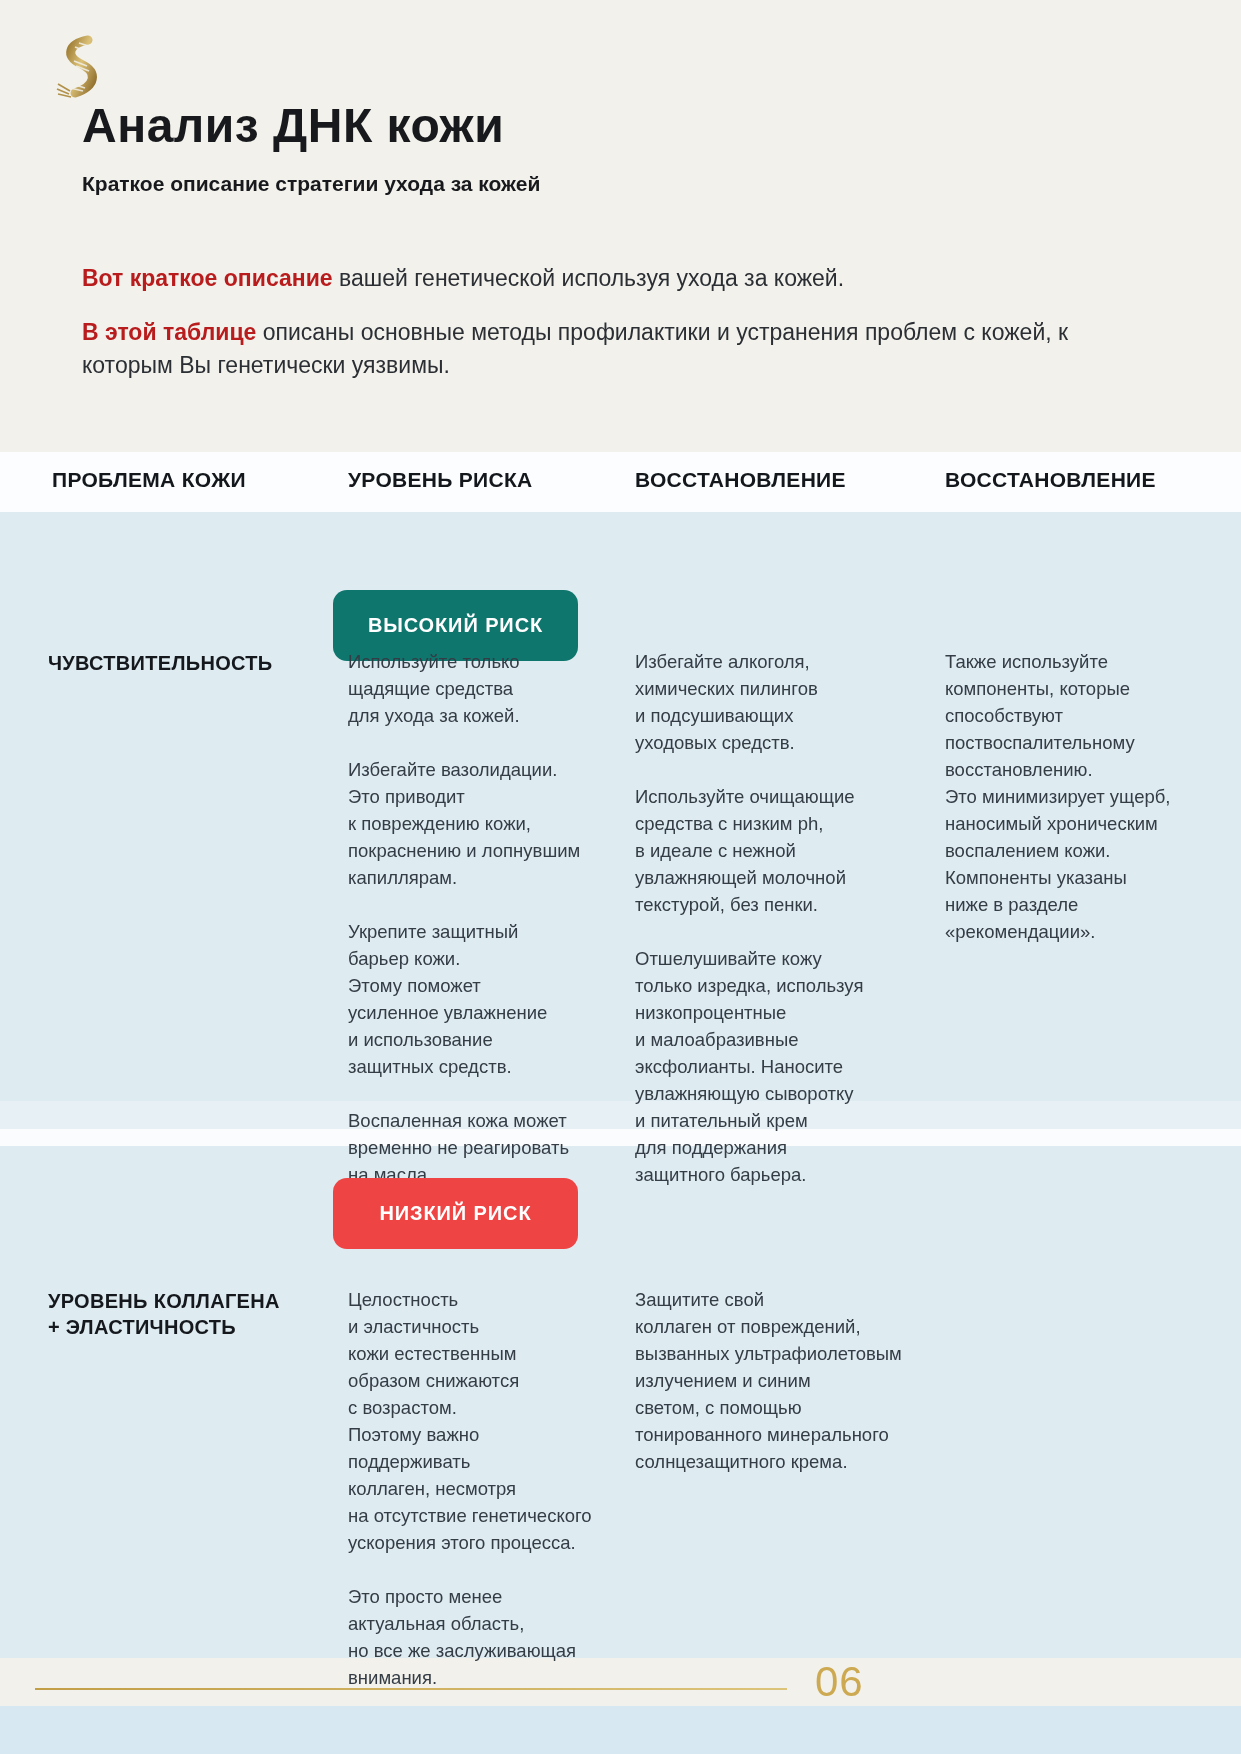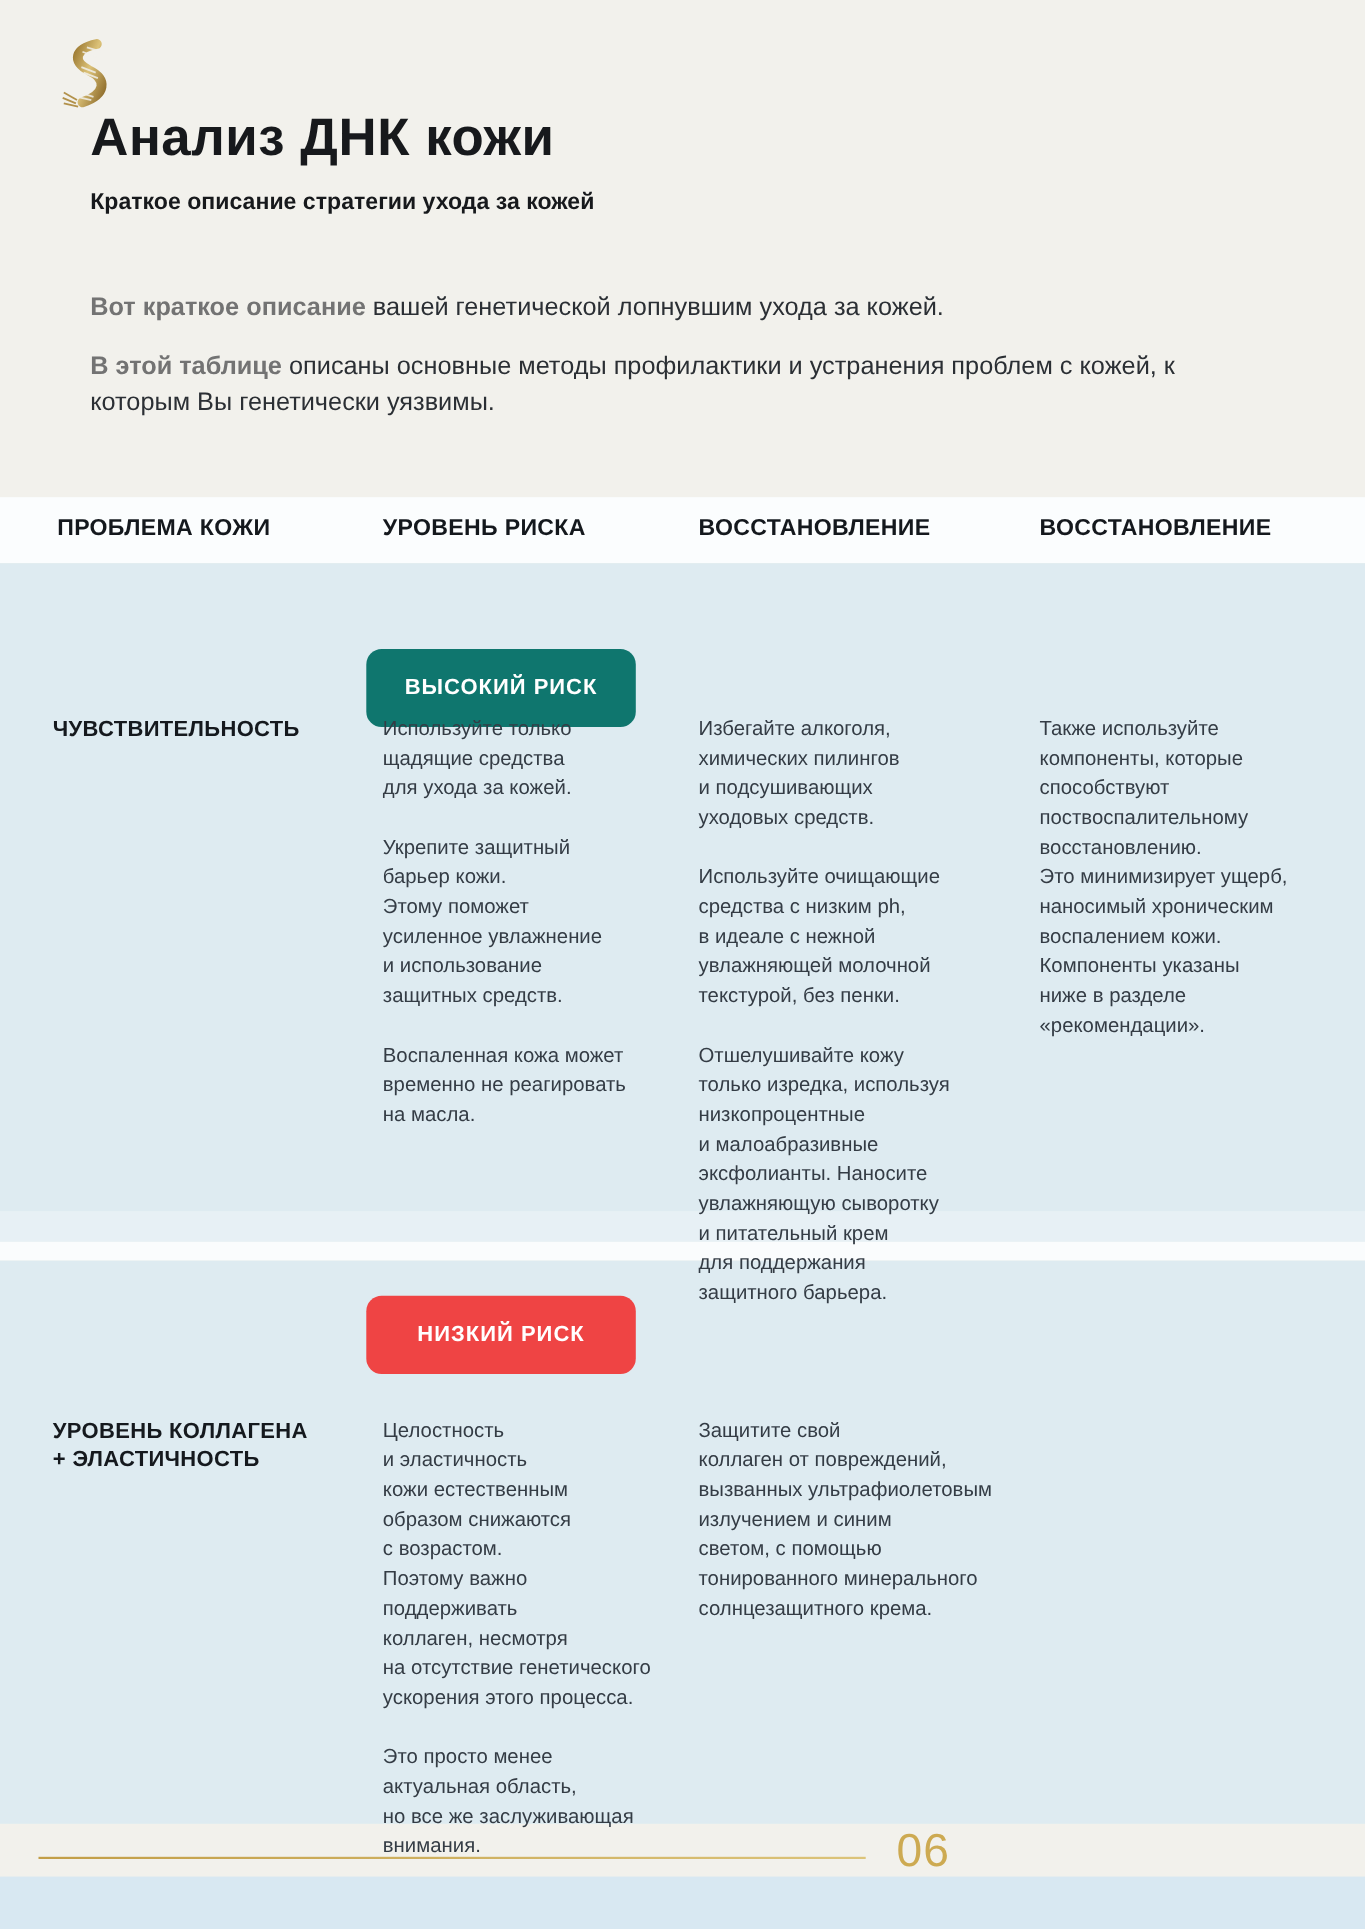--- a/index.html
+++ b/index.html
@@ -12,21 +12,21 @@
   .logo { position:absolute; left:54px; top:34px; }
   .title {
     position:absolute; left:82px; top:98px; margin:0;
     font-size:48px; font-weight:bold; color:#17191C; letter-spacing:.5px;
   }
   .subtitle {
     position:absolute; left:82px; top:172px; margin:0;
     font-size:21px; font-weight:bold; color:#17191C;
   }
   .intro { position:absolute; margin:0; font-size:23px; line-height:1.42; color:#2B2F34; }
-  .intro b { color:#737373; }
+  .intro b { color:#b91c1c; }
   .intro-1 { left:82px; top:262px; width:1050px; }
   .intro-2 { left:82px; top:316px; width:990px; }
 
   .header-band { position:absolute; left:0; top:452px; width:1241px; height:60px; background:#FBFDFE; }
   .th { position:absolute; top:16px; font-size:21px; font-weight:bold; color:#14181D; letter-spacing:.3px; white-space:nowrap; }
   .th-problem    { left:52px; }
   .th-risk       { left:348px; }
   .th-prevention { left:635px; }
   .th-recovery   { left:945px; }
 
@@ -87,21 +87,21 @@
     <g stroke="#B2914A" stroke-width="1.6" fill="none">
       <path d="M4 50 L16 57"></path>
         <path d="M3 55 L15 60"></path>
         <path d="M4 60 L17 63"></path>
     </g>
   </svg>
 
   <h1 class="title">Анализ ДНК кожи</h1>
   <h2 class="subtitle">Краткое описание стратегии ухода за кожей</h2>
 
-  <p class="intro intro-1"><b>Вот краткое описание</b><span> вашей генетической лопнувшим ухода за кожей.</span></p>
+  <p class="intro intro-1"><b>Вот краткое описание</b><span> вашей генетической используя ухода за кожей.</span></p>
   <p class="intro intro-2"><b>В этой таблице</b><span> описаны основные методы профилактики и устранения проблем с кожей, к которым Вы генетически уязвимы.</span></p>
 
   <div class="header-band">
     <span class="th th-problem">ПРОБЛЕМА КОЖИ</span>
     <span class="th th-risk">УРОВЕНЬ РИСКА</span>
     <span class="th th-prevention">ВОССТАНОВЛЕНИЕ</span>
     <span class="th th-recovery">ВОССТАНОВЛЕНИЕ</span>
   </div>
 
   <div class="section section-1"></div>
@@ -110,20 +110,25 @@
   <div class="section section-2"></div>
 
   <div class="badge badge-high">ВЫСОКИЙ РИСК</div>
 
   <div class="problem-label" style="left:48px; top:650px; width:300px;">ЧУВСТВИТЕЛЬНОСТЬ</div>
 
   <div class="cell" style="left:348px; top:648px; width:280px;">
     <p>Используйте только
 щадящие средства
 для ухода за кожей.</p>
+    <p>Избегайте вазолидации.
+Это приводит
+к повреждению кожи,
+покраснению и лопнувшим
+капиллярам.</p>
     <p>Укрепите защитный
 барьер кожи.
 Этому поможет
 усиленное увлажнение
 и использование
 защитных средств.</p>
     <p>Воспаленная кожа может
 временно не реагировать
 на масла.</p>
   </div>

